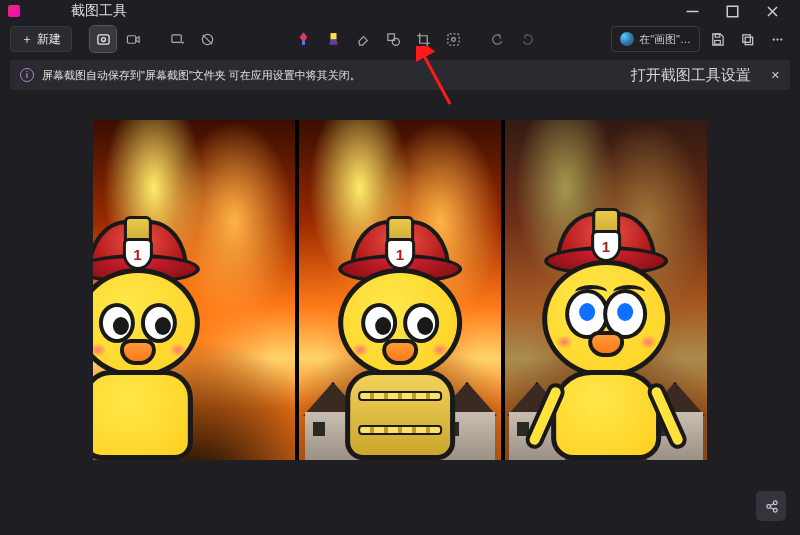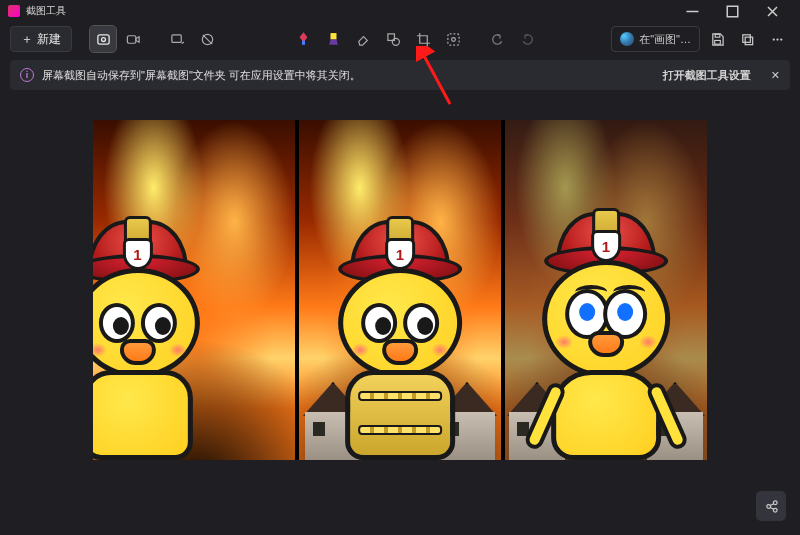--- a/index.html
+++ b/index.html
@@ -10,22 +10,23 @@
     font-family: "Segoe UI", "Microsoft YaHei", sans-serif;
     color: #e6e6e6;
     overflow: hidden;
     position: relative;
   }
   .titlebar {
     height: 22px;
     display: flex;
     align-items: center;
     padding: 0 8px;
-    font-size: 10px;
+    font-size: 14px;
     color: #ddd;
+    gap: 45px;
   }
   .titlebar .app-icon {
     width: 12px; height: 12px;
     background: linear-gradient(135deg,#d36,#f0c);
     border-radius: 2px;
     margin-right: 6px;
   }
   .win-controls {
     margin-left: auto;
     display: flex;
@@ -104,22 +105,21 @@
     border-radius: 50%;
     border: 1.5px solid #c07bd4;
     color: #c07bd4;
     font-size: 9px;
     display:flex;align-items:center;justify-content:center;
     font-weight:bold;
   }
   .notice .link {
     margin-left: auto;
     color: #d4d4d4;
-    font-size: 11px;
-    font-weight: bold;
+    font-size: 15px;
   }
   .notice .close {
     margin-left: 12px;
     font-size: 11px;
     color: #ccc;
   }
   .canvas-area {
     position: absolute;
     top: 90px; left: 0; right: 0; bottom: 0;
     display:flex;

